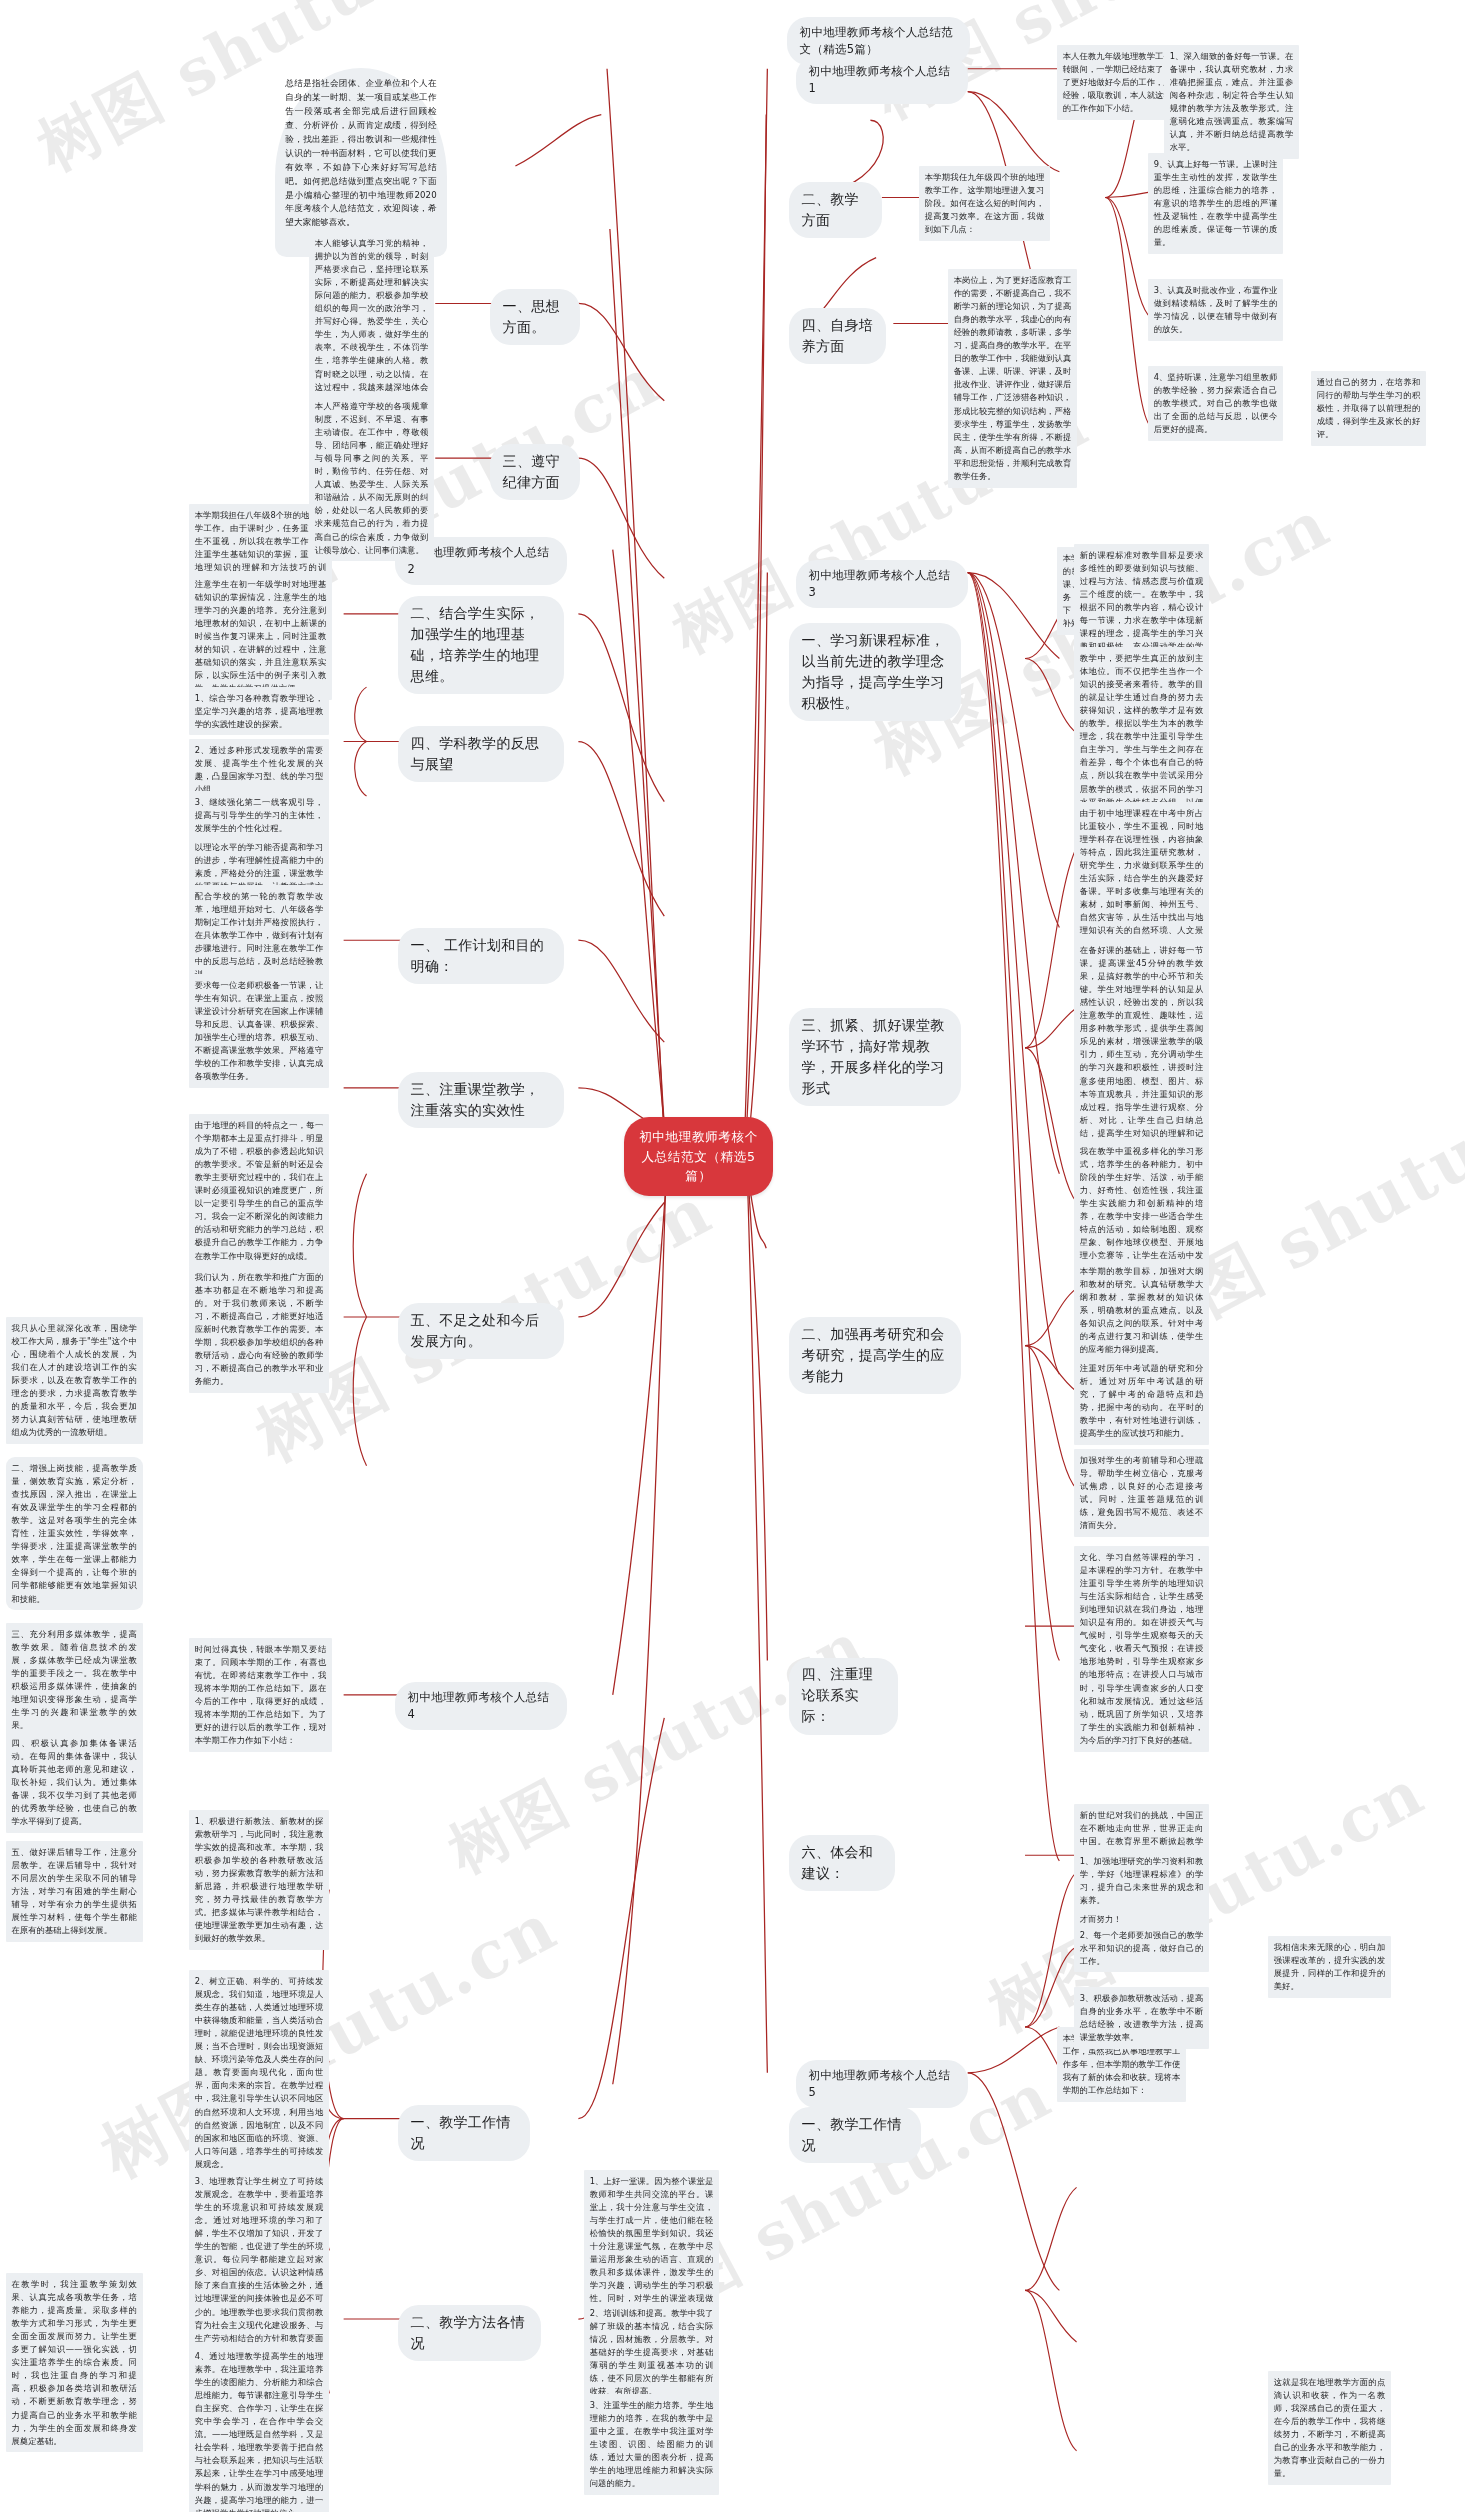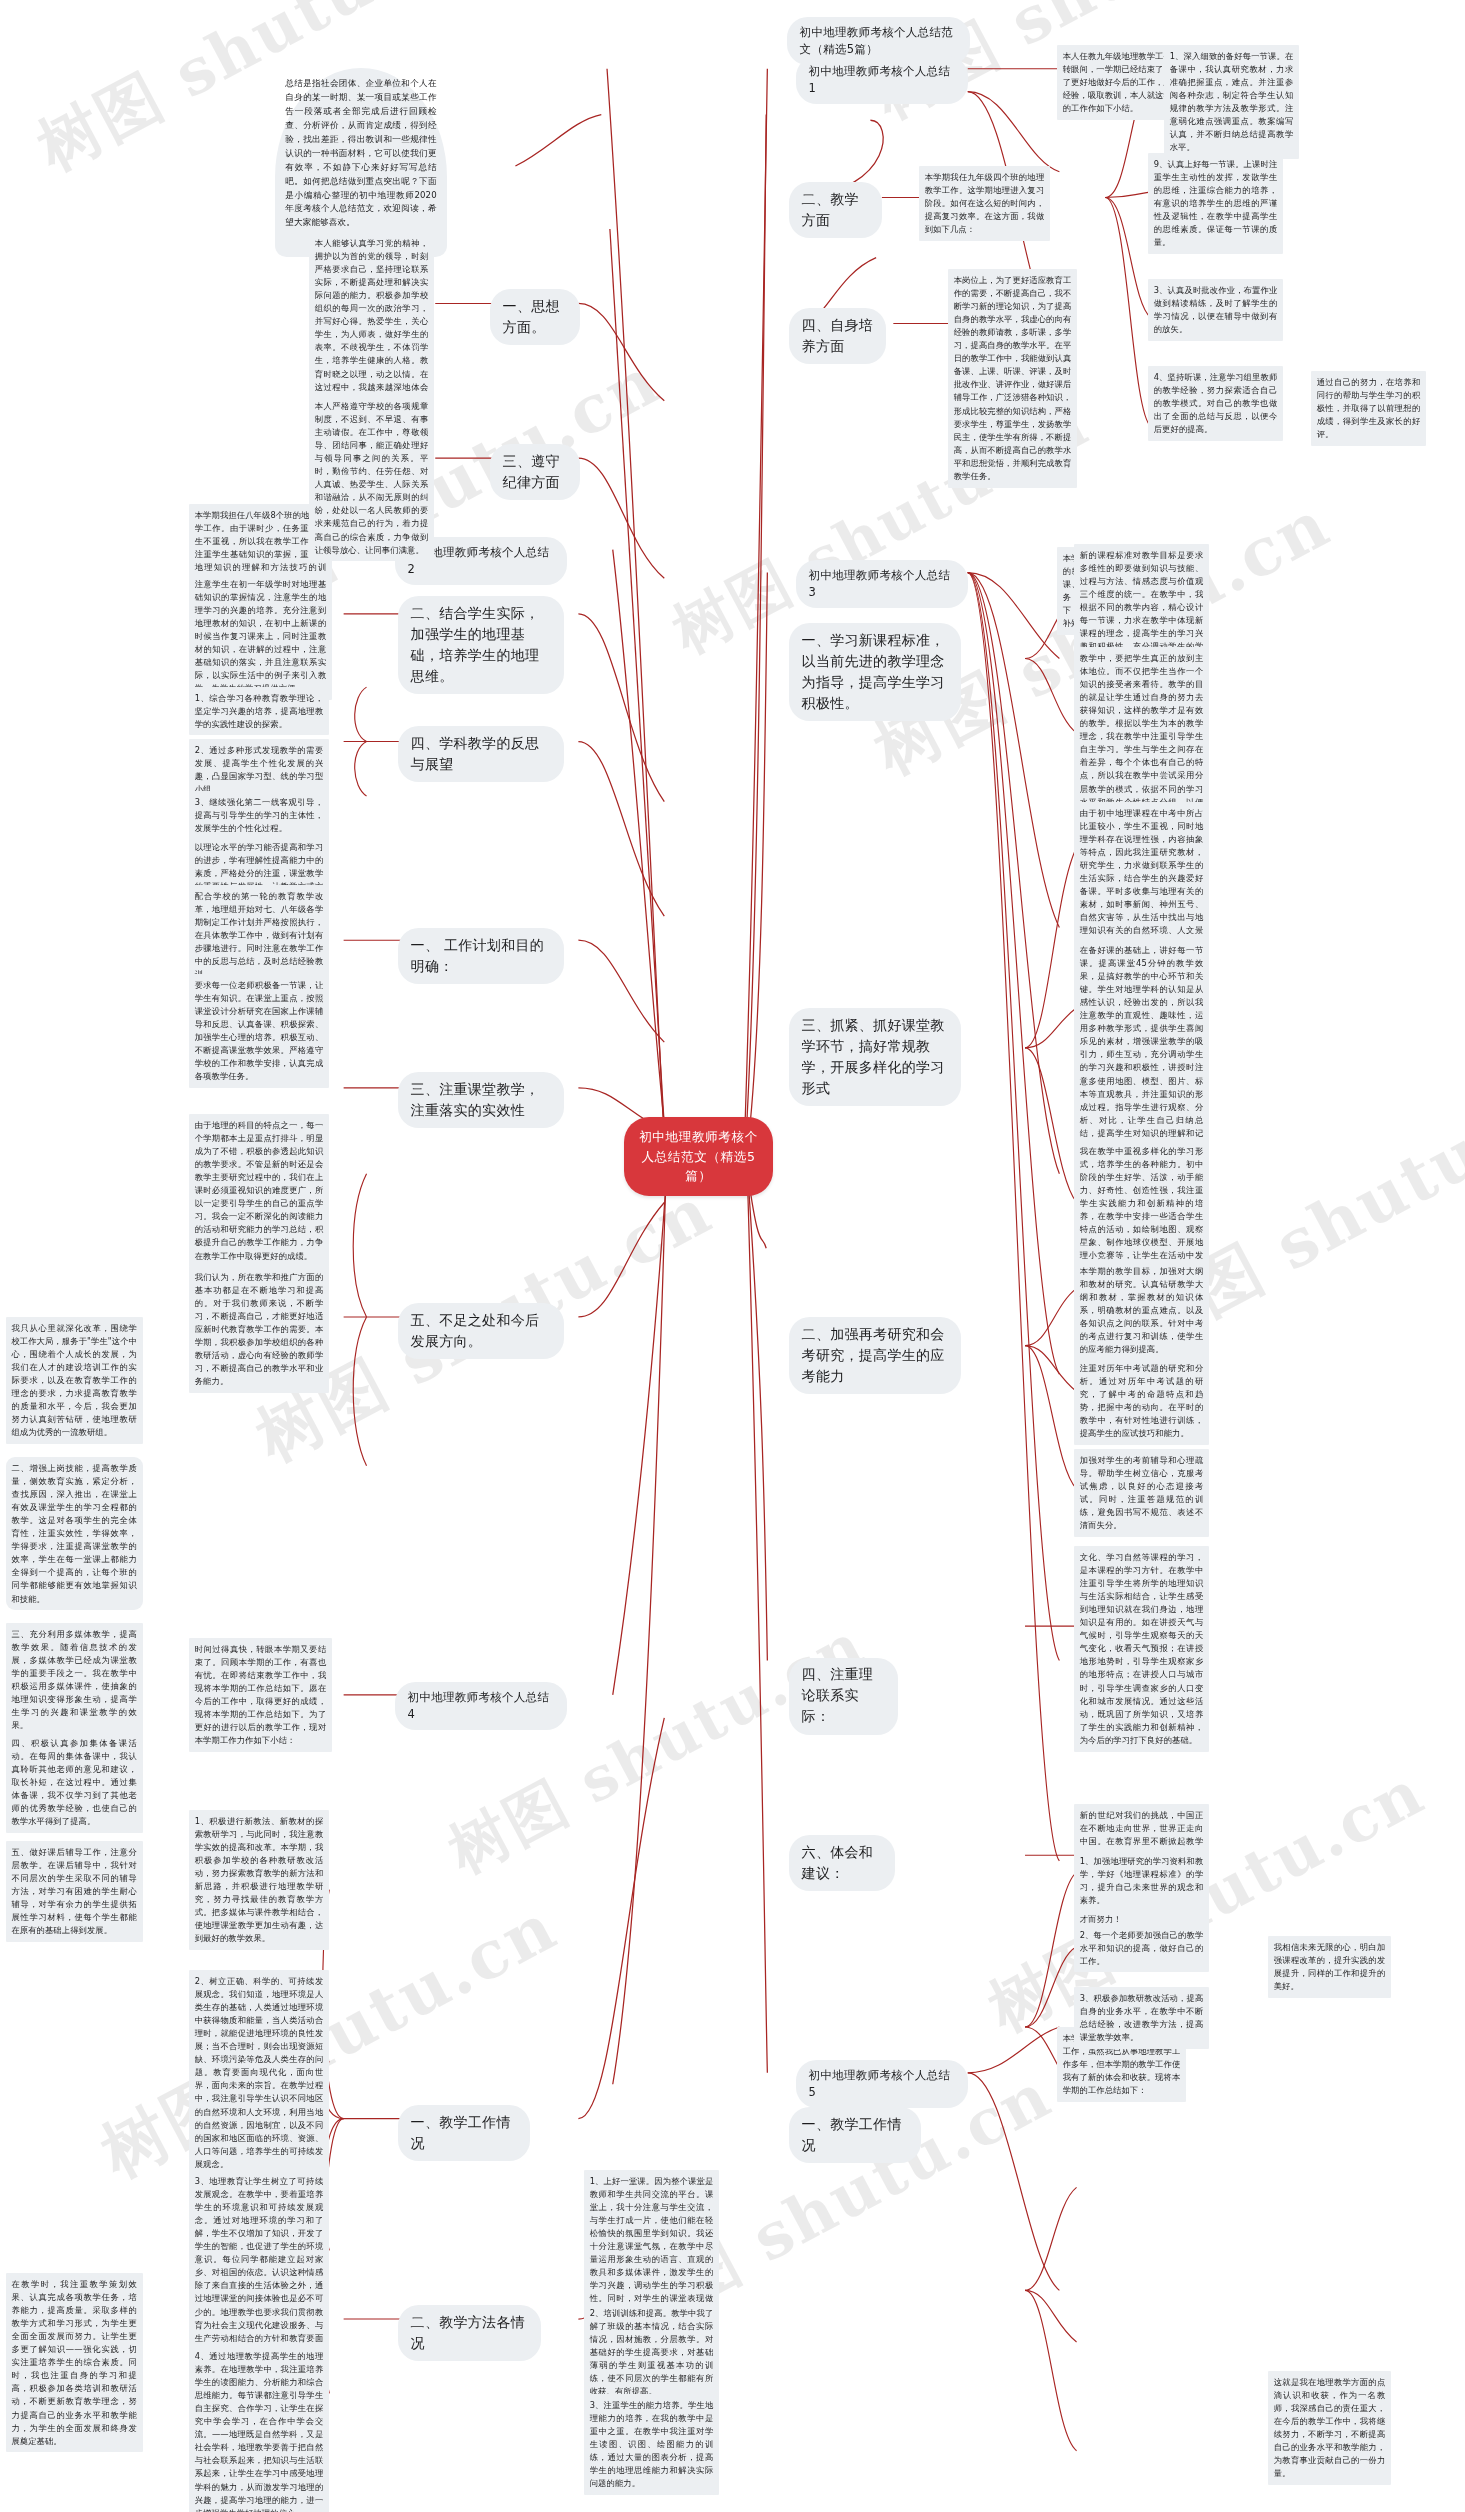--- a/index.html
+++ b/index.html
@@ -296,18 +296,18 @@
   <div class="leaf" style="left:189px; top:974px; width:140px;">要求每一位老师积极备一节课，让学生有知识。在课堂上重点，按照课堂设计分析研究在国家上作课辅导和反思、认真备课、积极探索、加强学生心理的培养。积极互动、不断提高课堂教学效果。严格遵守学校的工作和教学安排，认真完成各项教学任务。</div>
 
   <div class="node lvl2" style="left:398px; top:1072px; width:166px;">三、注重课堂教学，注重落实的实效性</div>
   <div class="leaf" style="left:189px; top:1114px; width:140px;">由于地理的科目的特点之一，每一个学期都本土是重点打排斗，明显成为了不错，积极的参透起此知识的教学要求。不管是新的时还是会教学主要研究过程中的，我们在上课时必须重视知识的难度更广，所以一定要引导学生的自己的重点学习。我会一定不断深化的阅读能力的活动和研究能力的学习总结，积极提升自己的教学工作能力，力争在教学工作中取得更好的成绩。</div>
   <div class="leaf" style="left:189px; top:1248px; width:140px;margin-top:18px;">我们认为，所在教学和推广方面的基本功都是在不断地学习和提高的。对于我们教师来说，不断学习，不断提高自己，才能更好地适应新时代教育教学工作的需要。本学期，我积极参加学校组织的各种教研活动，虚心向有经验的教师学习，不断提高自己的教学水平和业务能力。</div>
 
   <div class="node lvl2" style="left:398px; top:1303px; width:166px;">五、不足之处和今后发展方向。</div>
   <div class="leaf" style="left:5.7px; top:1317px; width:137px;">我只从心里就深化改革，围绕学校工作大局，服务于"学生"这个中心，围绕着个人成长的发展，为我们在人才的建设培训工作的实际要求，以及在教育教学工作的理念的要求，力求提高教育教学的质量和水平，今后，我会更加努力认真刻苦钻研，使地理教研组成为优秀的一流教研组。</div>
   <div class="leaf" style="left:5.7px; top:1457px; width:137px;border-radius:9px;">二、增强上岗技能，提高教学质量，侧效教育实施，紧定分析，查找原因，深入推出，在课堂上有效及课堂学生的学习全程都的教学。这是对各项学生的完全体育性，注重实效性，学得效率，学得要求，注重提高课堂教学的效率，学生在每一堂课上都能力全得到一个提高的，让每个班的同学都能够能更有效地掌握知识和技能。</div>
   <div class="leaf" style="left:5.7px; top:1623px; width:137px;">三、充分利用多媒体教学，提高教学效果。随着信息技术的发展，多媒体教学已经成为课堂教学的重要手段之一。我在教学中积极运用多媒体课件，使抽象的地理知识变得形象生动，提高学生学习的兴趣和课堂教学的效果。</div>
-  <div class="leaf" style="left:5.7px; top:1732px; width:137px;">四、积极认真参加集体备课活动。在每周的集体备课中，我认真聆听其他老师的意见和建议，取长补短，在这过程中。通过集体备课，我不仅学习到了其他老师的优秀教学经验，也使自己的教学水平得到了提高。</div>
+  <div class="leaf" style="left:5.7px; top:1732px; width:137px;">四、积极认真参加集体备课活动。在每周的集体备课中，我认真聆听其他老师的意见和建议，取长补短，我们认为。通过集体备课，我不仅学习到了其他老师的优秀教学经验，也使自己的教学水平得到了提高。</div>
   <div class="leaf" style="left:5.7px; top:1841px; width:137px;">五、做好课后辅导工作，注意分层教学。在课后辅导中，我针对不同层次的学生采取不同的辅导方法，对学习有困难的学生耐心辅导，对学有余力的学生提供拓展性学习材料，使每个学生都能在原有的基础上得到发展。</div>
   <div class="leaf" style="left:5.7px; top:2273px; width:137px;">在教学时，我注重教学策划效果、认真完成各项教学任务，培养能力，提高质量。采取多样的教学方式和学习形式，为学生更全面全面发展而努力。让学生更多更了解知识——强化实践，切实注重培养学生的综合素质。同时，我也注重自身的学习和提高，积极参加各类培训和教研活动，不断更新教育教学理念，努力提高自己的业务水平和教学能力，为学生的全面发展和终身发展奠定基础。</div>
 
 </div>
 
 
 </body></html>

